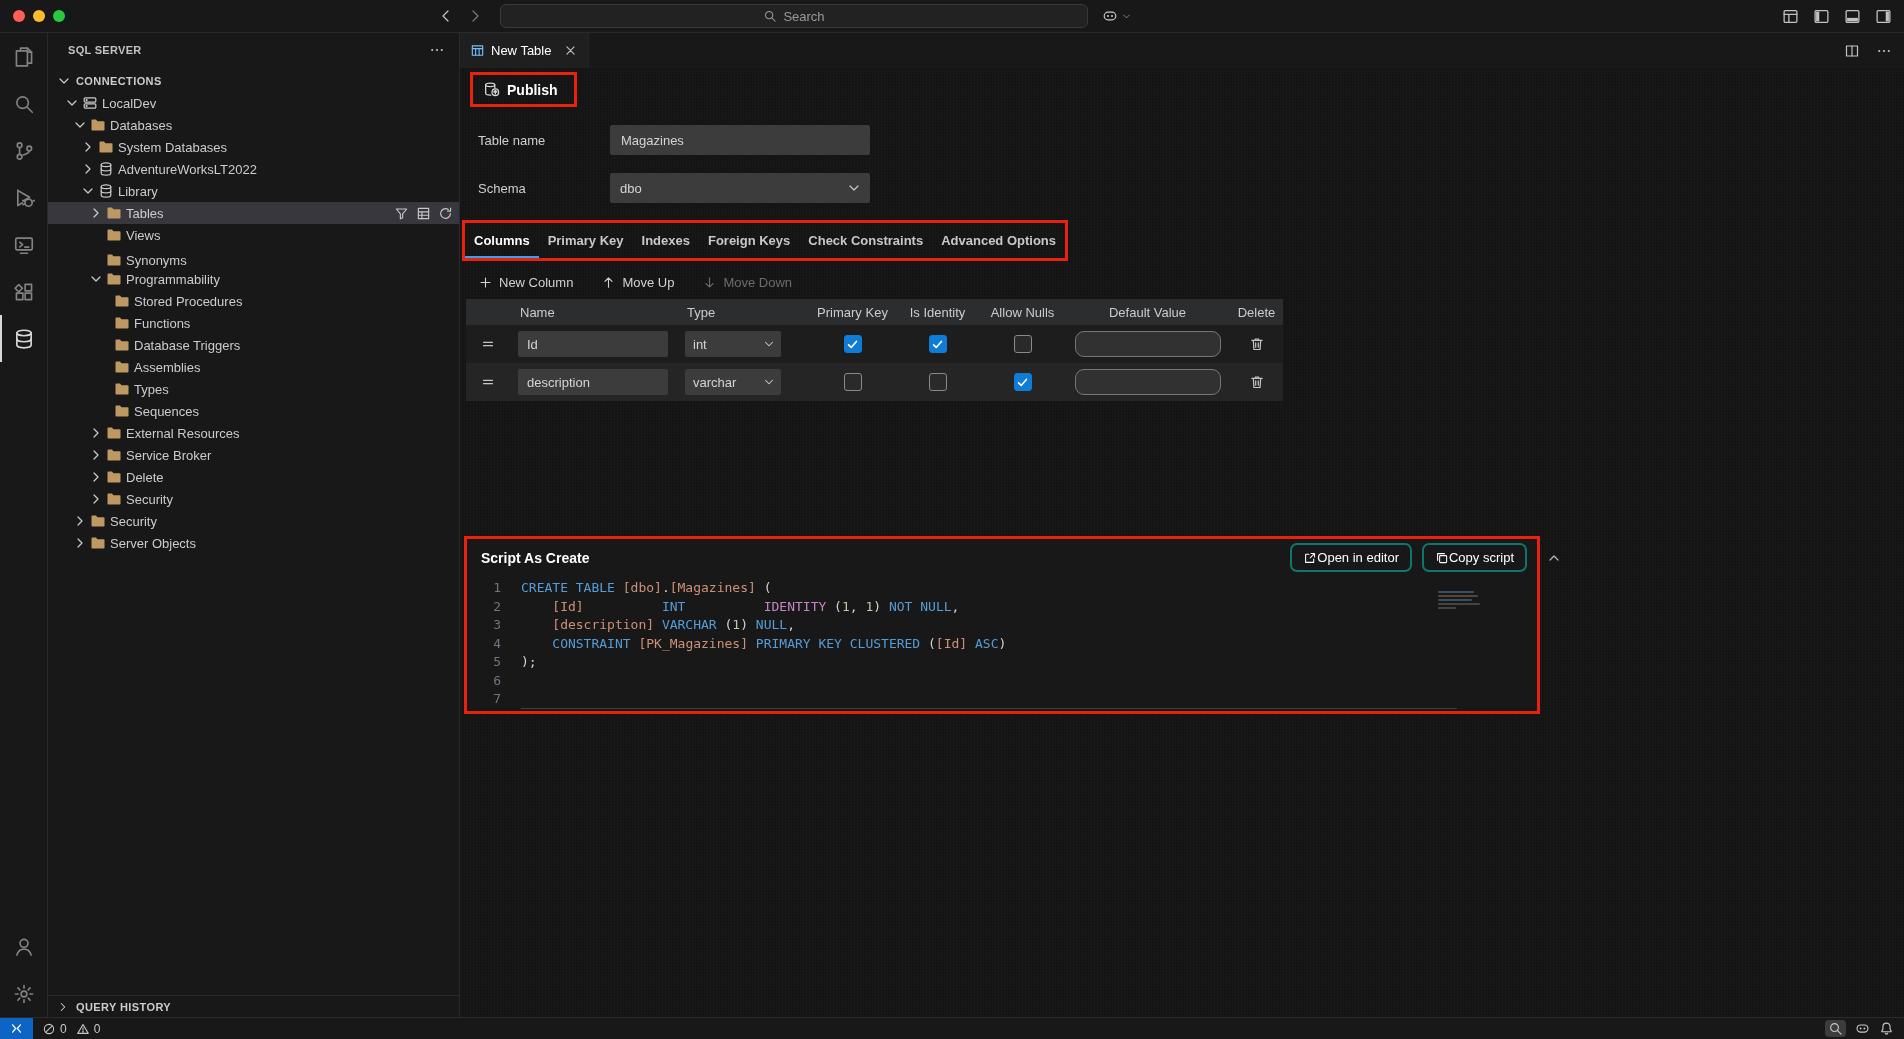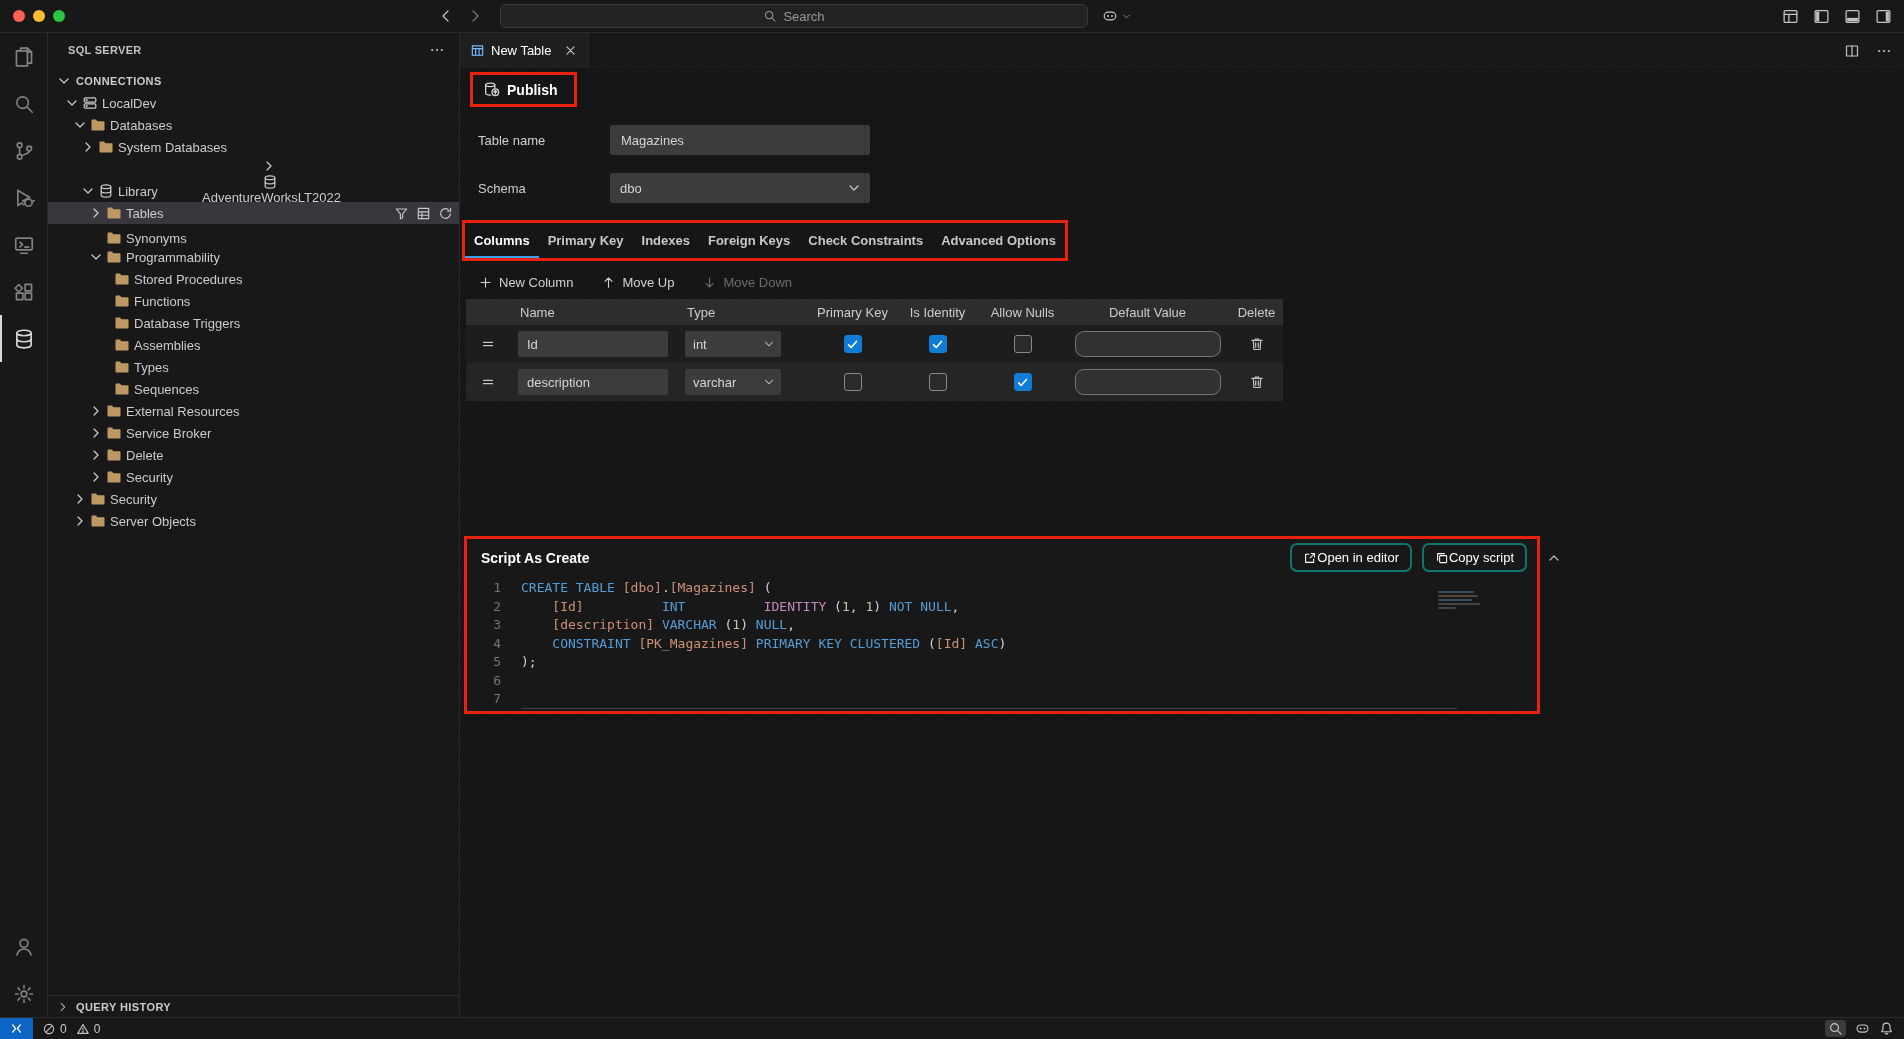--- a/index.html
+++ b/index.html
@@ -341,21 +341,21 @@
                 <path d="M6 4l4 4-4 4"></path>
               </svg>
             </span>
             <span class="ic ">
               <svg viewBox="0 0 16 16" fill="#bd9862">
                 <path d="M1.5 3.2c0-.4.3-.7.7-.7h3.5c.2 0 .4.1.55.3L7.4 4.2h6.4c.4 0 .7.3.7.7v7.9c0 .4-.3.7-.7.7H2.2c-.4 0-.7-.3-.7-.7z"></path>
               </svg>
             </span>
             <span class="tree-label">System Databases</span>
           </div>
-          <div class="tree-row" style="padding-left: 32px; flex-direction: column;">
+          <div class="tree-row" style="padding-left: 32px;">
             <span class="ic chev">
               <svg viewBox="0 0 16 16" fill="none" stroke="currentColor" stroke-width="1.2" stroke-linecap="round" stroke-linejoin="round">
                 <path d="M6 4l4 4-4 4"></path>
               </svg>
             </span>
             <span class="ic ">
               <svg viewBox="0 0 16 16" fill="none" stroke="currentColor" stroke-width="1.2" stroke-linecap="round" stroke-linejoin="round">
                 <ellipse cx="8" cy="3.8" rx="4.8" ry="1.9"></ellipse>
                 <path d="M3.2 3.8v8.4c0 1 2.1 1.9 4.8 1.9s4.8-.9 4.8-1.9V3.8"></path>
                 <path d="M3.2 8c0 1 2.1 1.9 4.8 1.9S12.8 9 12.8 8"></path>
@@ -402,20 +402,29 @@
                   <path d="M2.5 6.2h11M6.3 6.2v7.3M2.5 9.8h11"></path>
                 </svg>
               </span>
               <span class="ic ">
                 <svg viewBox="0 0 16 16" fill="none" stroke="currentColor" stroke-width="1.2" stroke-linecap="round" stroke-linejoin="round">
                   <path d="M13.2 8A5.2 5.2 0 1 1 11 3.8"></path>
                   <path d="M13.4 2.3v3.2h-3.2"></path>
                 </svg>
               </span>
             </span>
+          </div>
+          <div class="tree-row" style="padding-left: 40px;">
+            <span class="ic chev spacer"></span>
+            <span class="ic ">
+              <svg viewBox="0 0 16 16" fill="#bd9862">
+                <path d="M1.5 3.2c0-.4.3-.7.7-.7h3.5c.2 0 .4.1.55.3L7.4 4.2h6.4c.4 0 .7.3.7.7v7.9c0 .4-.3.7-.7.7H2.2c-.4 0-.7-.3-.7-.7z"></path>
+              </svg>
+            </span>
+            <span class="tree-label">Views</span>
           </div>
           <div class="tree-row" style="padding-left: 40px; align-items: flex-end;">
             <span class="ic chev spacer"></span>
             <span class="ic ">
               <svg viewBox="0 0 16 16" fill="#bd9862">
                 <path d="M1.5 3.2c0-.4.3-.7.7-.7h3.5c.2 0 .4.1.55.3L7.4 4.2h6.4c.4 0 .7.3.7.7v7.9c0 .4-.3.7-.7.7H2.2c-.4 0-.7-.3-.7-.7z"></path>
               </svg>
             </span>
             <span class="tree-label">Synonyms</span>
           </div>

